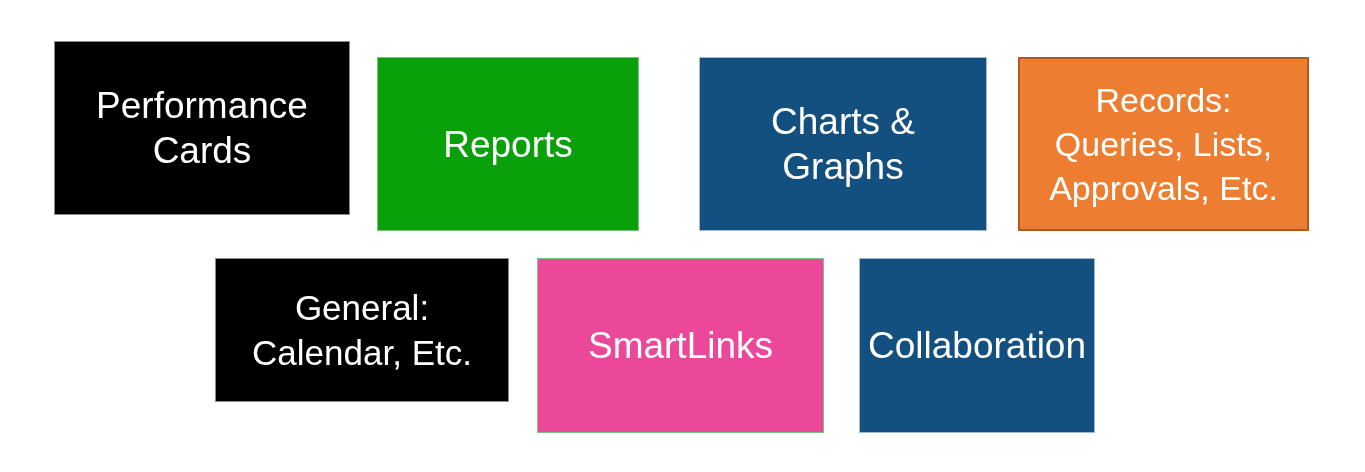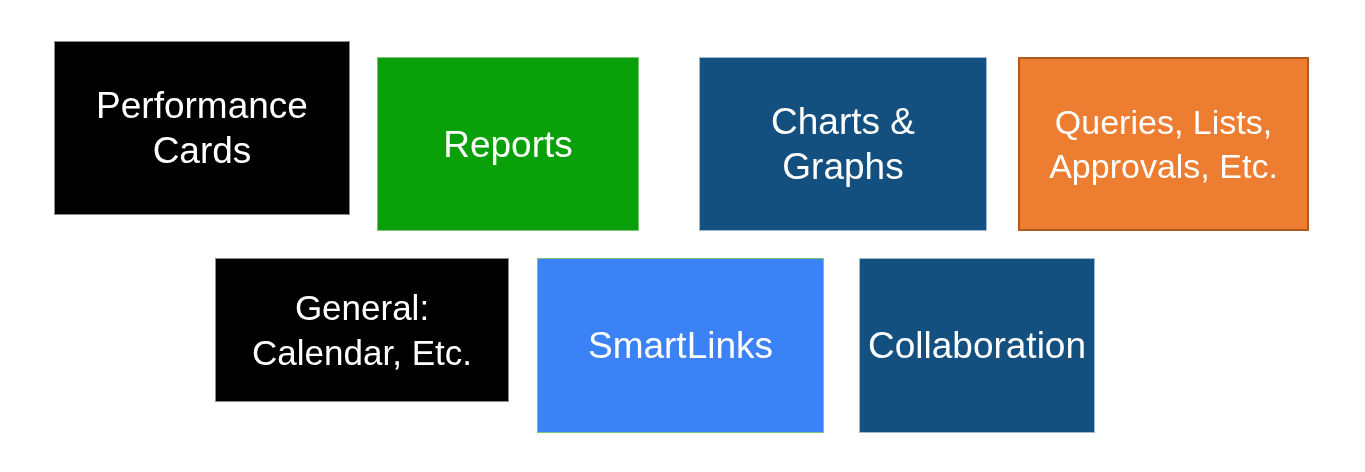--- a/index.html
+++ b/index.html
@@ -50,30 +50,31 @@
   <div class="box b2" style="background: rgb(10, 160, 10); border-color: rgb(124, 196, 124);">
     <span class="ln">Reports</span>
   </div>
 
   <div class="box b3" style="background: rgb(20, 80, 127); border-color: rgb(159, 187, 214);">
     <span class="ln">Charts &amp;</span>
     <span class="ln">Graphs</span>
   </div>
 
   <div class="box b4" style="background: rgb(237, 125, 49); border-color: rgb(174, 90, 33);">
+    <span class="ln">Records:</span>
     <span class="ln">Queries, Lists,</span>
     <span class="ln">Approvals, Etc.</span>
   </div>
 
   <div class="box b5" style="background: rgb(0, 0, 0); border-color: rgb(140, 140, 140);">
     <span class="ln">General:</span>
     <span class="ln">Calendar, Etc.</span>
   </div>
 
-  <div class="box b6" style="background: #3b82f6; border-color: rgb(124, 196, 124);">
+  <div class="box b6" style="background: #ec4899; border-color: rgb(124, 196, 124);">
     <span class="ln">SmartLinks</span>
   </div>
 
   <div class="box b7" style="background: rgb(20, 80, 127); border-color: rgb(159, 187, 214);">
     <span class="ln">Collaboration</span>
   </div>
 
 </div>
 
 </body></html>

